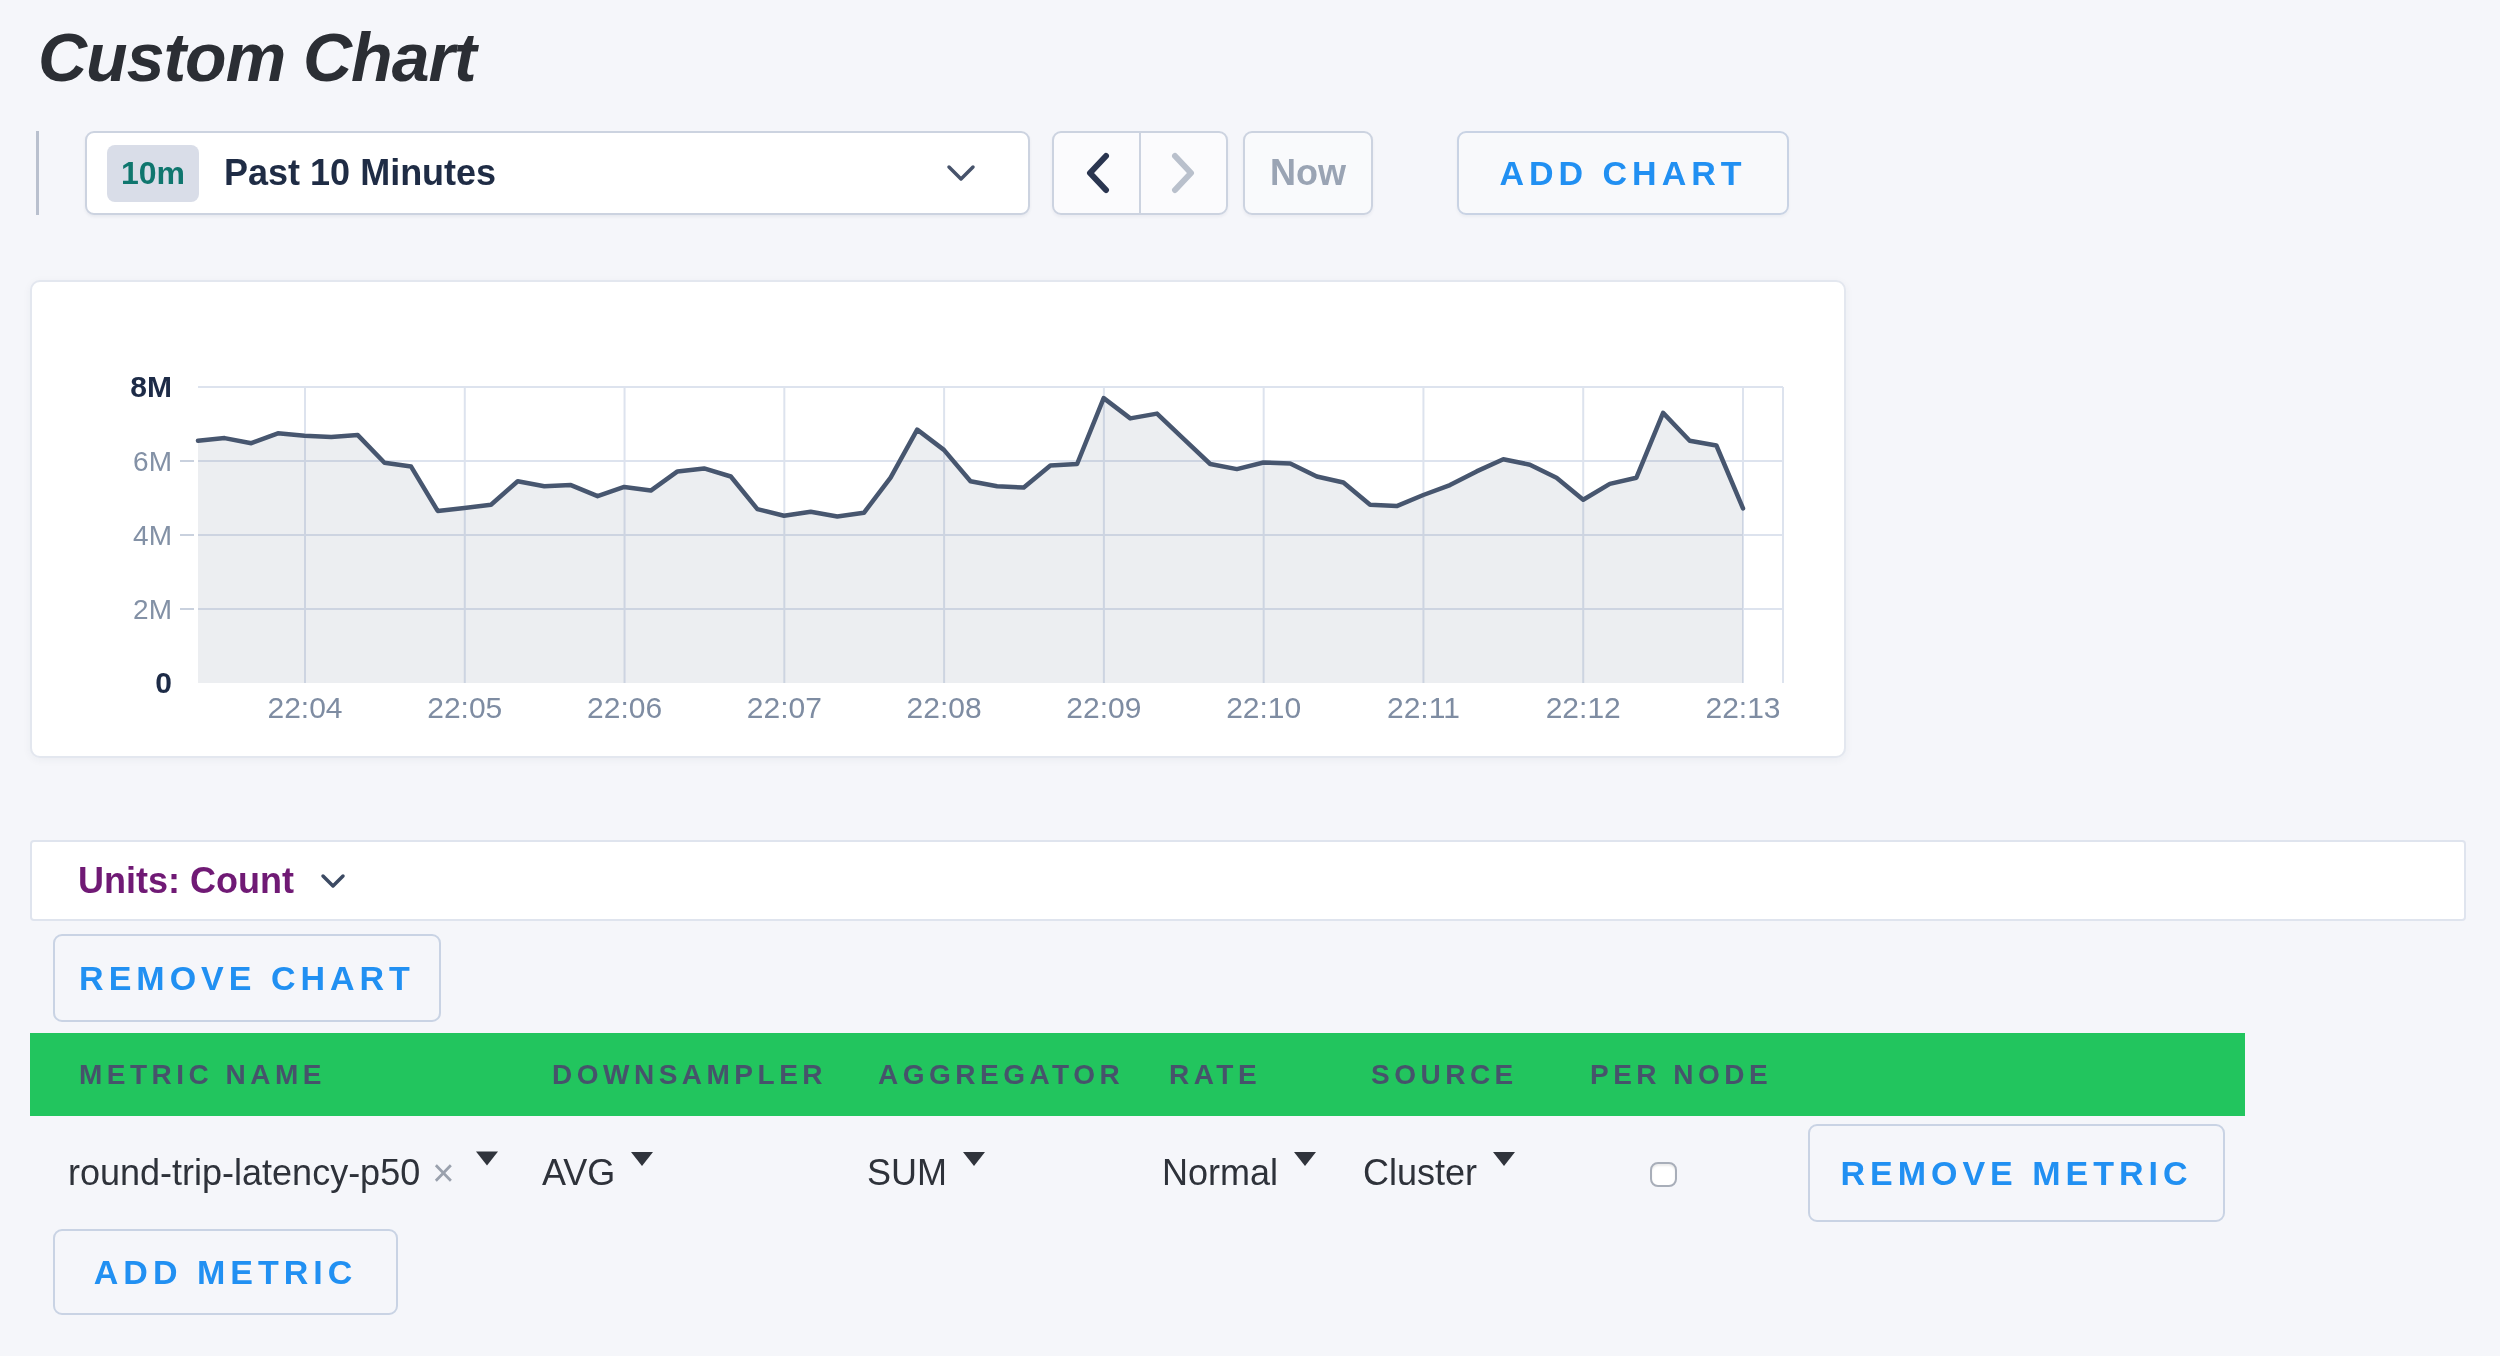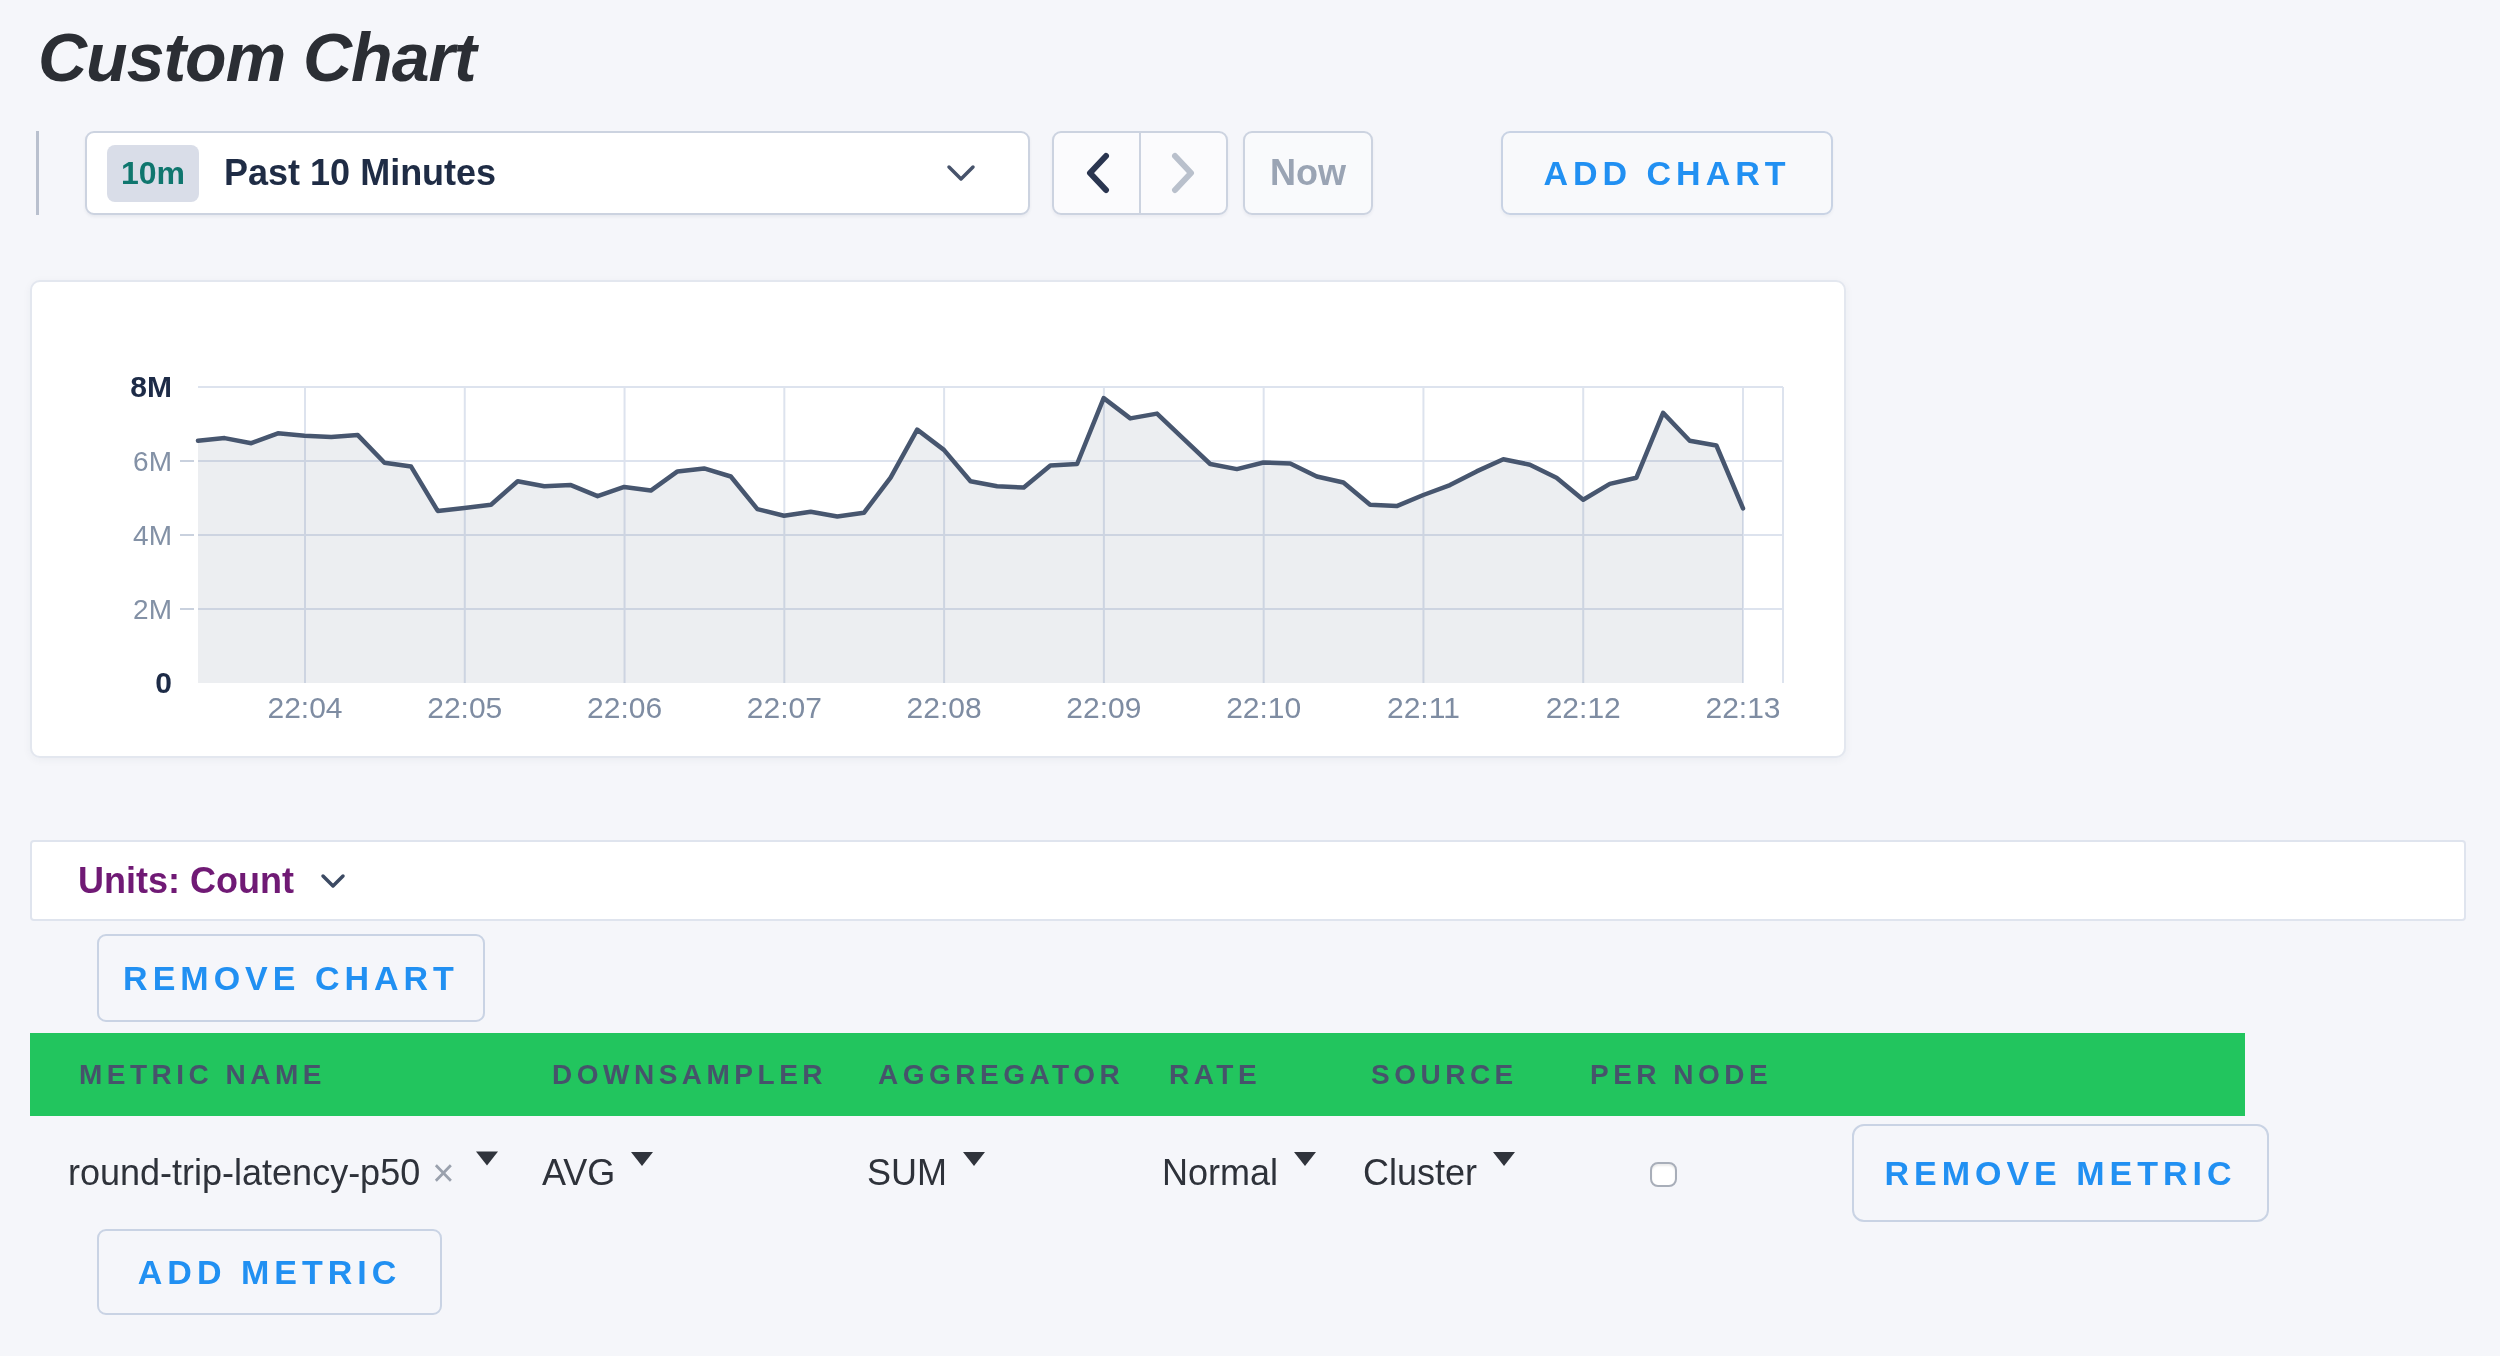--- a/index.html
+++ b/index.html
@@ -47,21 +47,21 @@
   .plain-btn {
     position:absolute; top:131px; height:84px;
     border:2px solid #ccd3e0; border-radius:9px; background:rgba(255,255,255,0.45);
     display:flex; align-items:center; justify-content:center;
     box-shadow:0 2px 3px rgba(60,70,100,0.06); cursor:pointer;
   }
   .now-btn { left:1243px; width:130px; font-size:36px; font-weight:700; color:#9aa4b4; }
   .blue-btn {
     border:2px solid #c9d3e4; border-radius:9px; background:transparent;
     display:flex; align-items:center; justify-content:center;
-    font-size:34px; font-weight:600; letter-spacing:5px; color:#2190f2; cursor:pointer;margin-left:44px;
+    font-size:34px; font-weight:600; letter-spacing:5px; color:#2190f2; cursor:pointer;
   }
   .add-chart-btn { position:absolute; left:1457px; top:131px; width:332px; height:84px;
     background:rgba(255,255,255,0.3); box-shadow:0 2px 3px rgba(60,70,100,0.05); }
   
   .chart-card {
     position:absolute; left:30px; top:280px; width:1816px; height:478px;
     background:#ffffff; border:2px solid #e3e7ef; border-radius:10px;
     box-shadow:0 2px 8px rgba(40,50,80,0.05);
   }
   .chart-card svg { position:absolute; left:0; top:0; }
@@ -96,21 +96,21 @@
     display:inline-block; width:0; height:0;
     border-left:11px solid transparent; border-right:11px solid transparent;
     border-top:14px solid #30343c; cursor:pointer;
   }
   .close-x { color:#9aa1ad; font-size:38px; margin-left:12px; cursor:pointer; }
   .checkbox {
     position:absolute; left:1620px; top:46px; width:27px; height:25px;
     background:#ffffff; border:2px solid #a8aeb9; border-radius:8px;
     box-shadow:inset 0 2px 2px rgba(0,0,0,0.08); cursor:pointer;
   }
-  .remove-metric-btn { position:absolute; left:1778px; top:8px; width:417px; height:98px;border-radius:12px; }
+  .remove-metric-btn { position:absolute; left:1778px; top:8px; width:417px; height:98px; }
   .add-metric-btn { position:absolute; left:53px; top:1229px; width:345px; height:86px; }
   .chev svg, .nav-chev svg { display:block; }
 </style>
 </head>
 <body>
 
 <div class="screen">
 
   <div class="page-title">Custom Chart</div>
 

